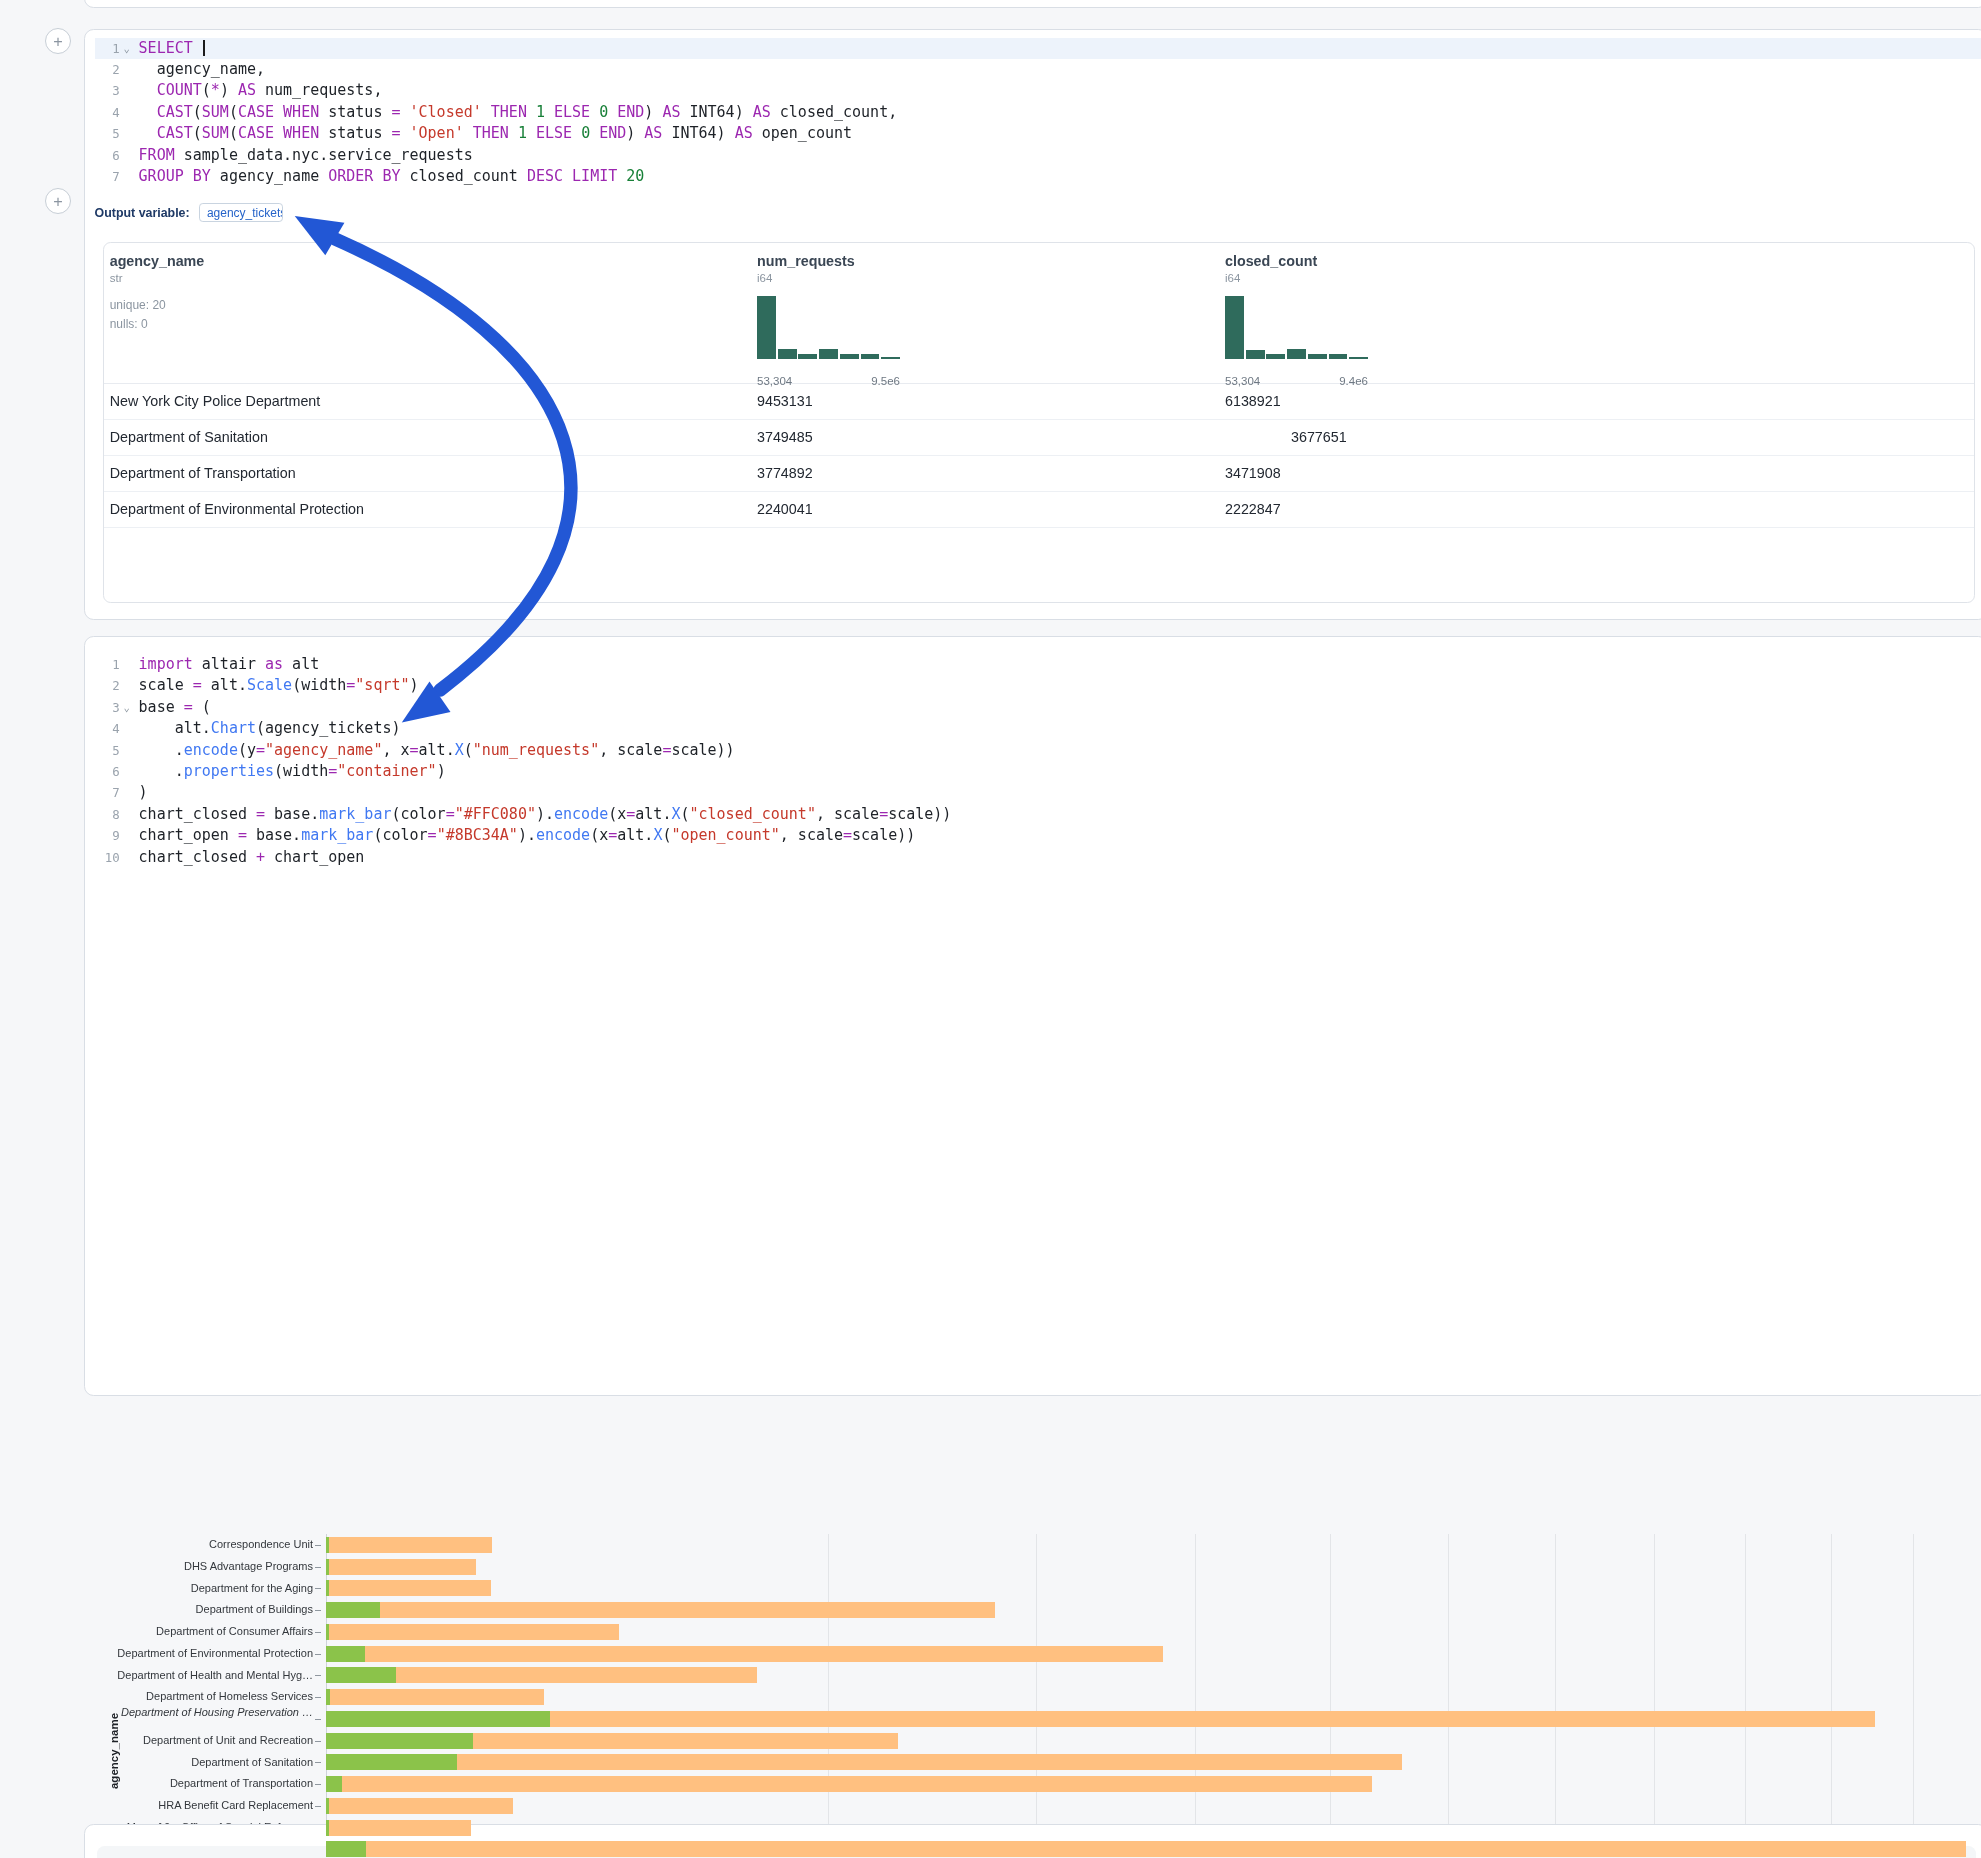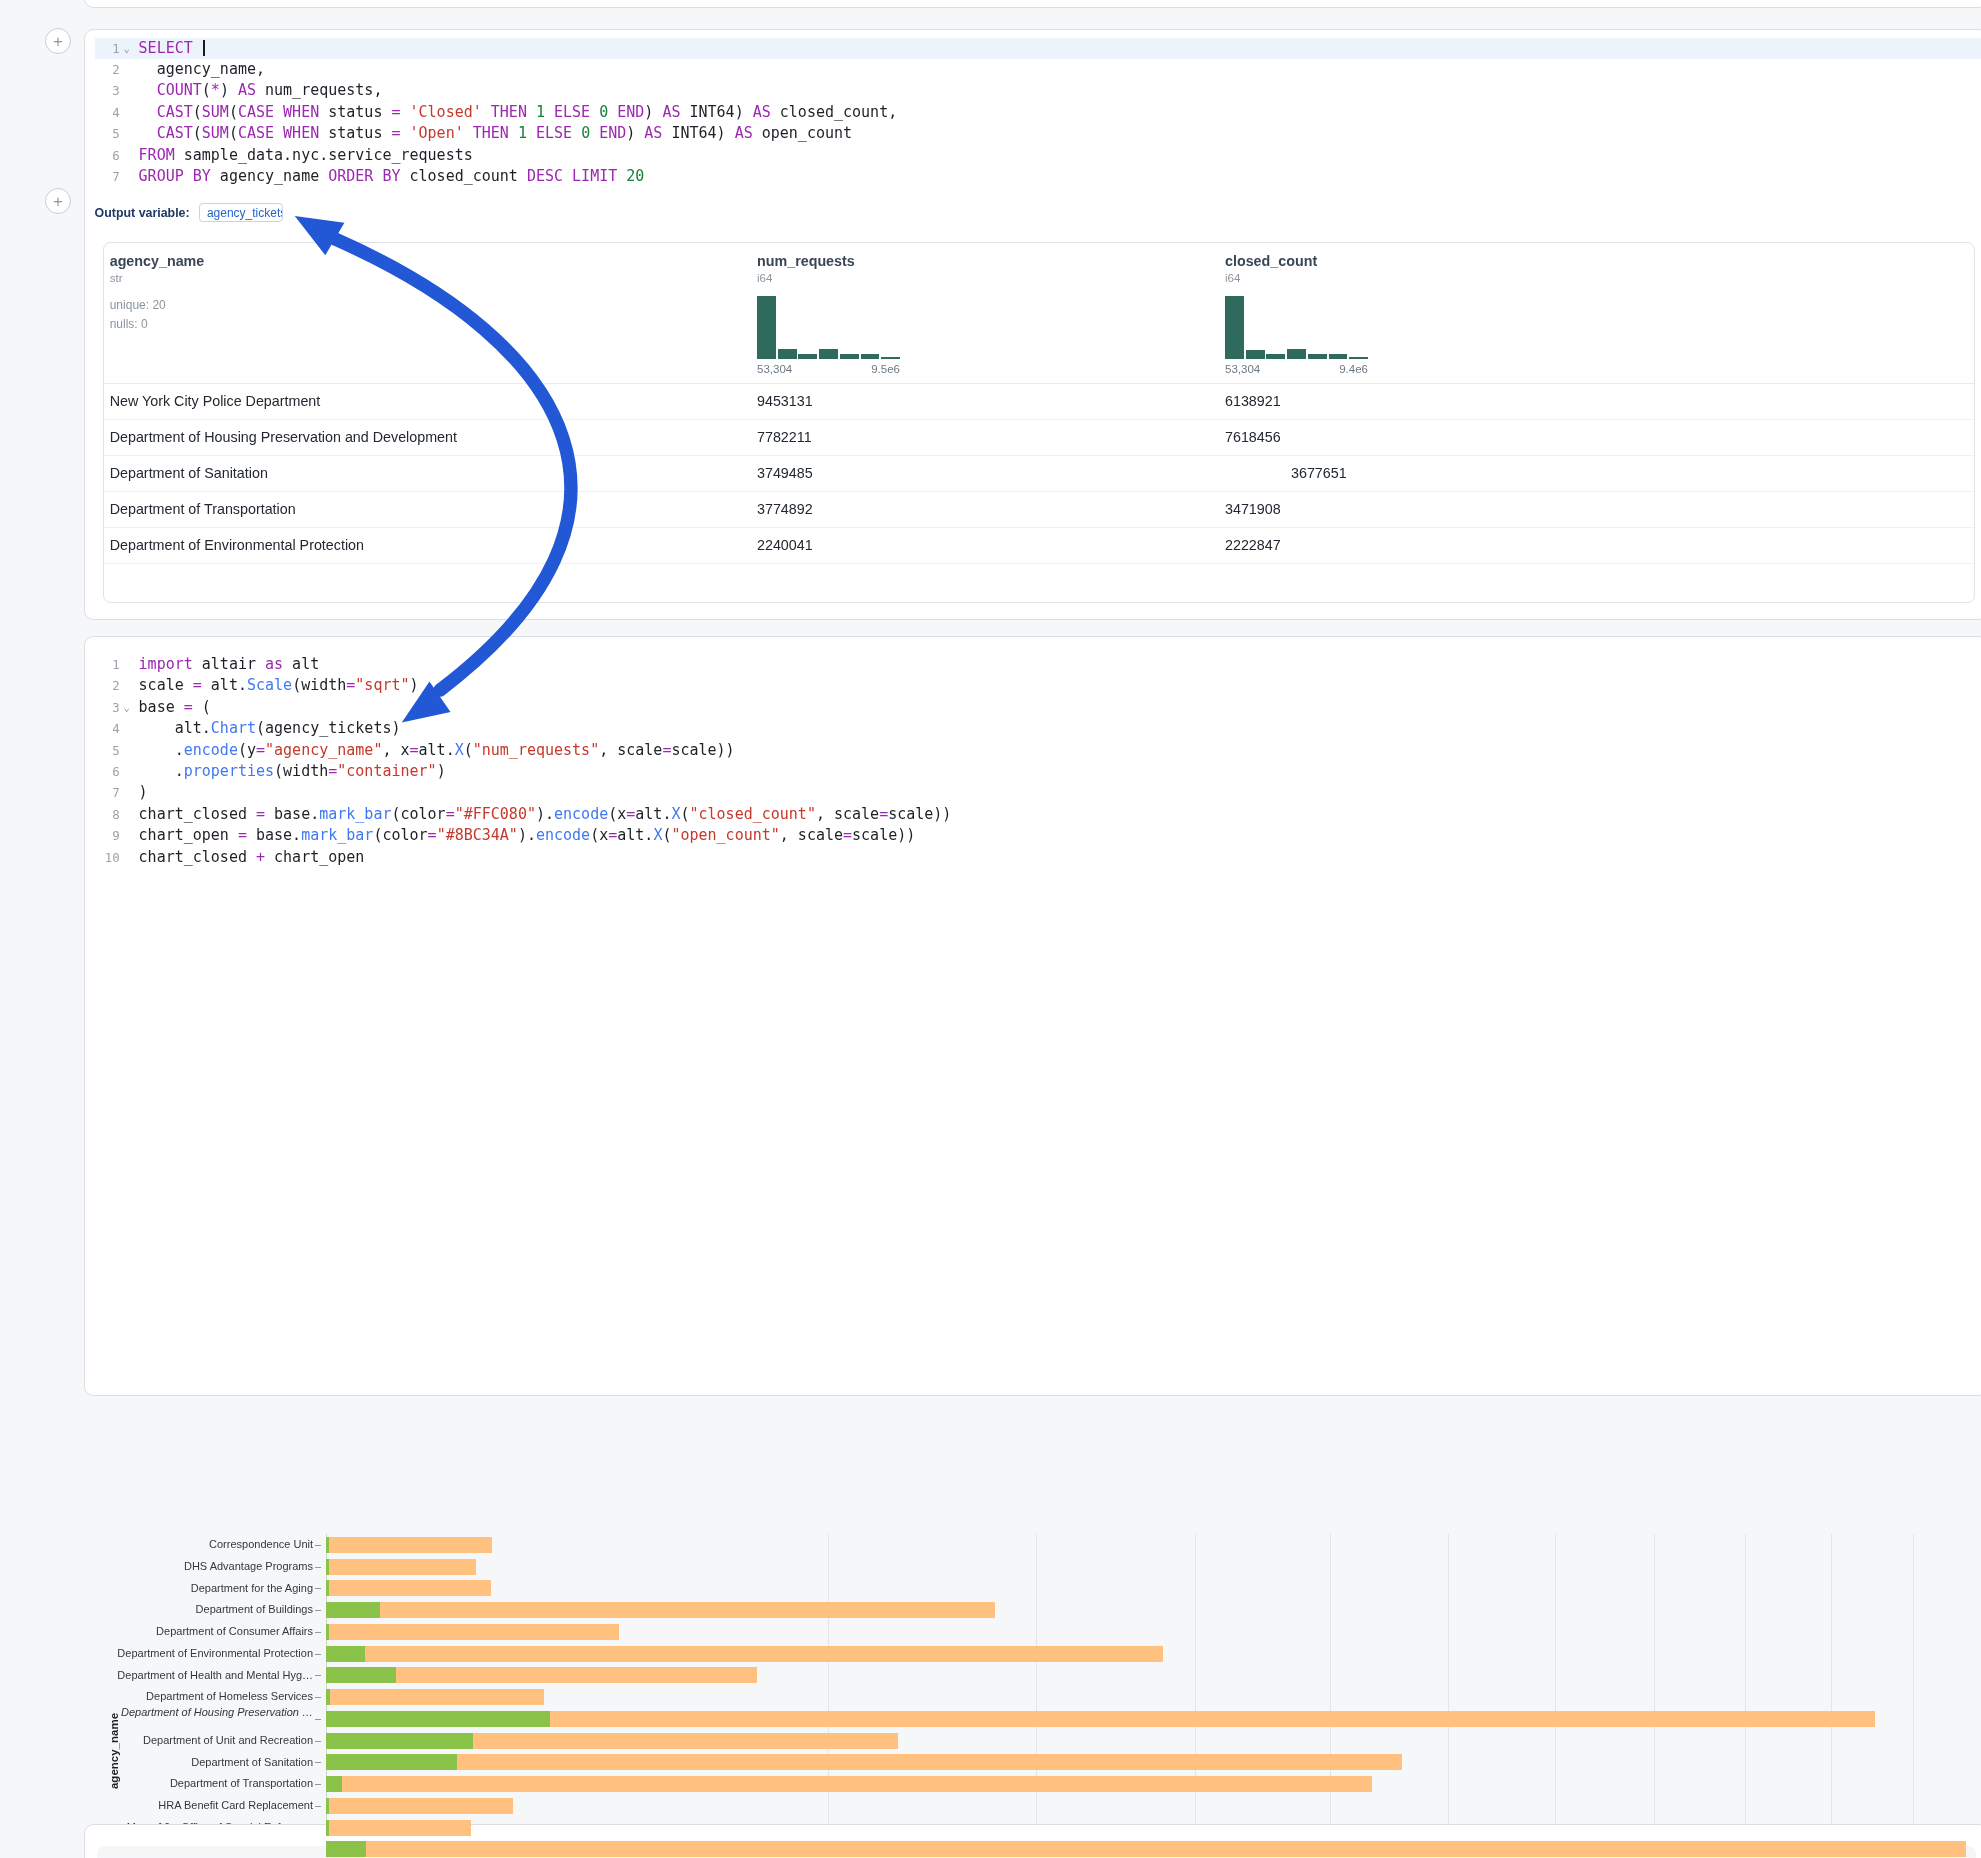--- a/index.html
+++ b/index.html
@@ -37,21 +37,21 @@
   
   .table-card{position:absolute;left:18px;top:212px;width:1872px;height:361px;border:1px solid #dfe3e9;border-radius:7.6px;background:#fff;overflow:hidden;}
   .th{position:absolute;left:0;top:0;right:0;height:141px;border-bottom:1px solid #e8ebf0;}
   .th-col{position:absolute;top:9.6px;cursor:pointer;}
   .th-name{font-size:14.3px;font-weight:bold;color:#3a4654;}
   .th-type{font-size:11.5px;color:#8b95a0;margin-top:3.8px;}
   .th-stats{margin-top:13.4px;}
   .th-stat{font-size:12px;color:#8b95a0;margin-top:5.7px;}
   .hist{margin-top:11.5px;width:143px;height:63px;display:flex;align-items:flex-end;gap:1.9px;}
   .hist-bar{flex:1;}
-  .hist-labels{width:143px;display:flex;justify-content:space-between;font-size:11.5px;color:#6e7883;margin-top:4px;}
+  .hist-labels{width:143px;display:flex;justify-content:space-between;font-size:11.5px;color:#6e7883;margin-top:16px;}
   .tbody{position:absolute;left:0;top:141px;right:0;}
   .tr{position:relative;height:36px;border-bottom:1px solid #edf0f4;cursor:default;}
   .td{position:absolute;top:8.6px;font-size:14.3px;color:#222831;white-space:nowrap;}
   .table-footer{position:absolute;left:0;top:321px;right:0;height:40px;display:flex;align-items:center;gap:11.5px;padding-left:13.4px;color:#5f6b76;font-size:14px;}
   
   .chart{position:absolute;left:0;top:877px;right:0;height:516px;}
   .gridline{position:absolute;width:1px;background:#e3e5e8;}
   .axis-y{position:absolute;left:241px;top:20px;width:1px;height:435px;background:#cfd4da;}
   .ylab{position:absolute;left:0;width:228px;text-align:right;font-size:11px;color:#33373c;white-space:nowrap;}
   .ytick{position:absolute;left:230px;width:5.7px;height:1px;background:#8f979f;}
@@ -138,25 +138,20 @@
               <span>53,304</span>
               <span>9.4e6</span>
             </div>
           </div>
         </div>
       <div class="tbody" id="table-rows">
           <div class="tr">
             <div class="td" style="left: 5.7px;">New York City Police Department</div>
             <div class="td" style="left: 653px;">9453131</div>
             <div class="td" style="left: 1121px;">6138921</div>
-          </div>
-          <div class="tr">
-            <div class="td" style="left: 5.7px;">Department of Housing Preservation and Development</div>
-            <div class="td" style="left: 653px;">7782211</div>
-            <div class="td" style="left: 1121px;">7618456</div>
           </div>
           <div class="tr">
             <div class="td" style="left: 5.7px;">Department of Sanitation</div>
             <div class="td" style="left: 653px;">3749485</div>
             <div class="td" style="left: 1187px;">3677651</div>
           </div>
           <div class="tr">
             <div class="td" style="left: 5.7px;">Department of Transportation</div>
             <div class="td" style="left: 653px;">3774892</div>
             <div class="td" style="left: 1121px;">3471908</div>

